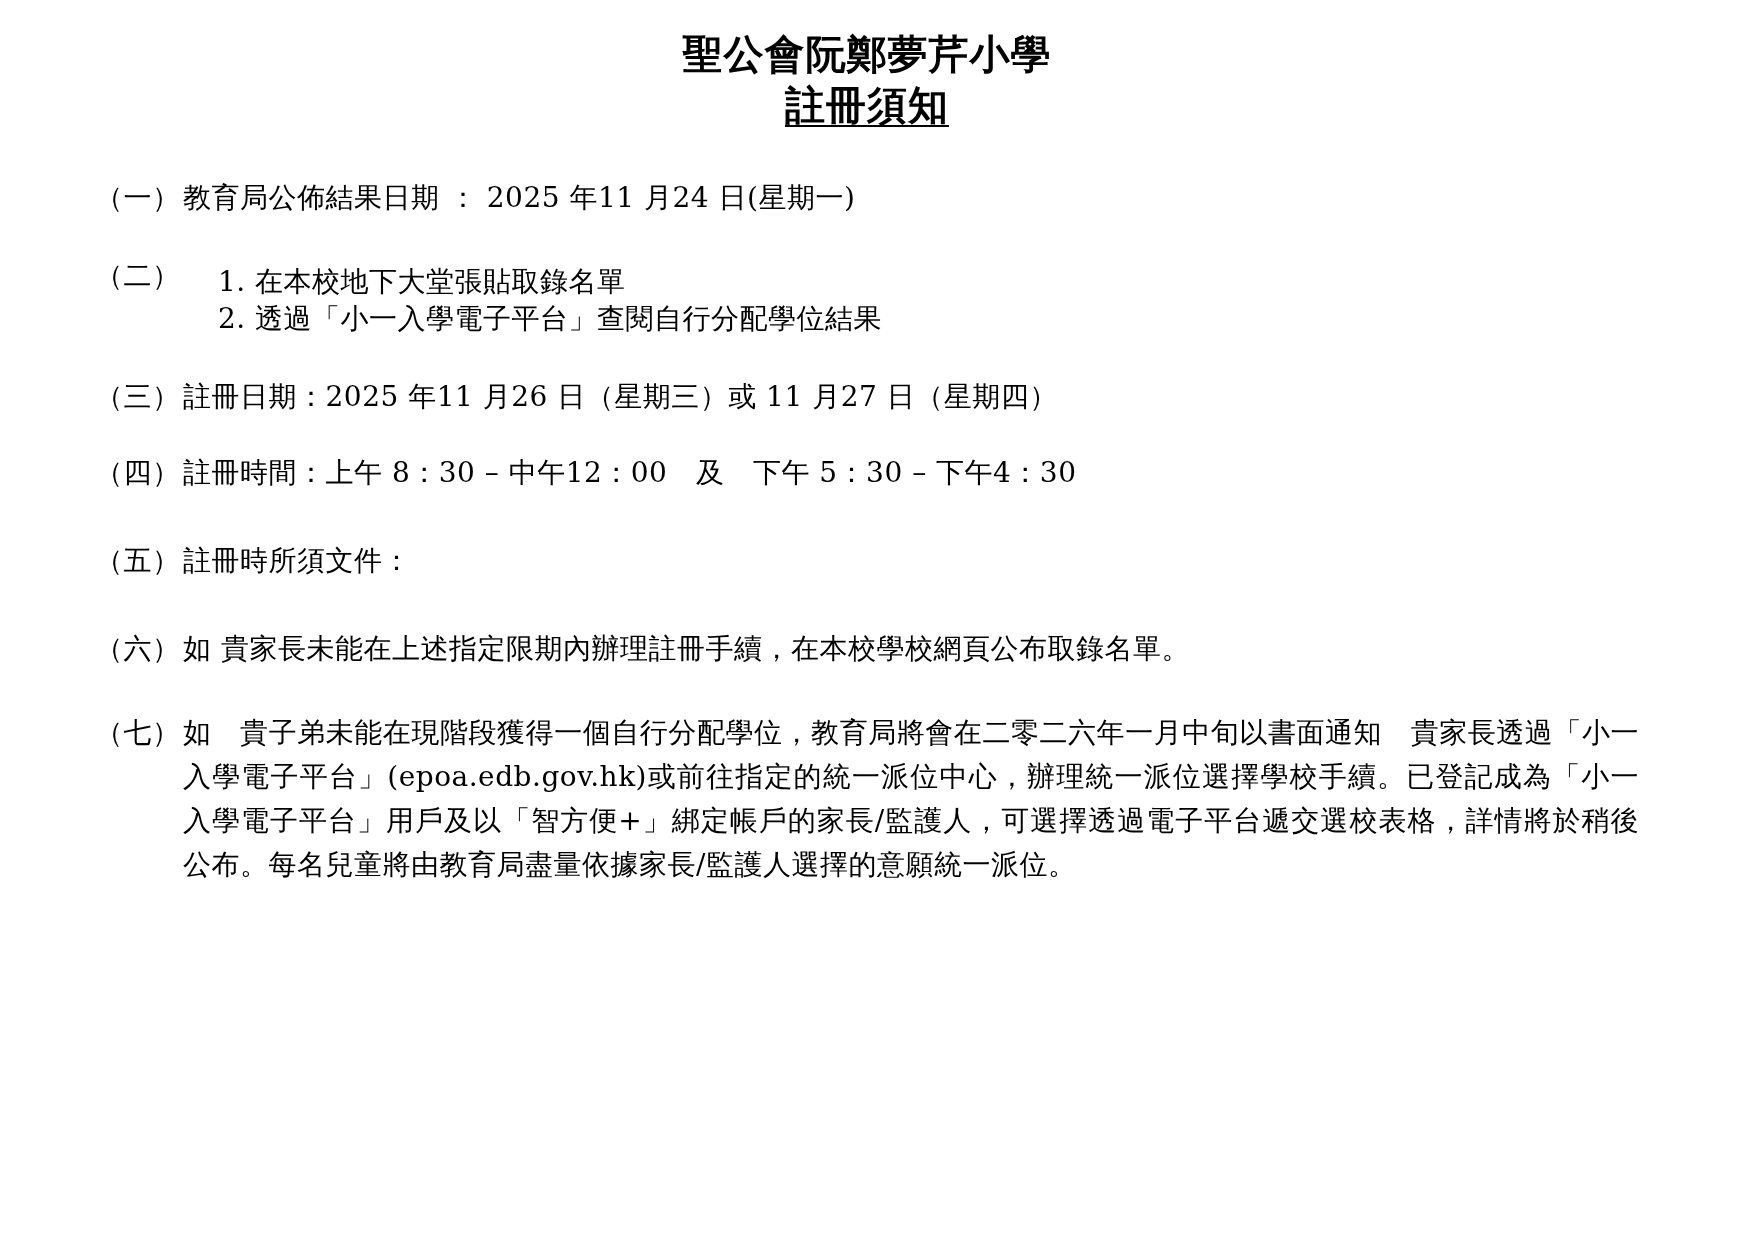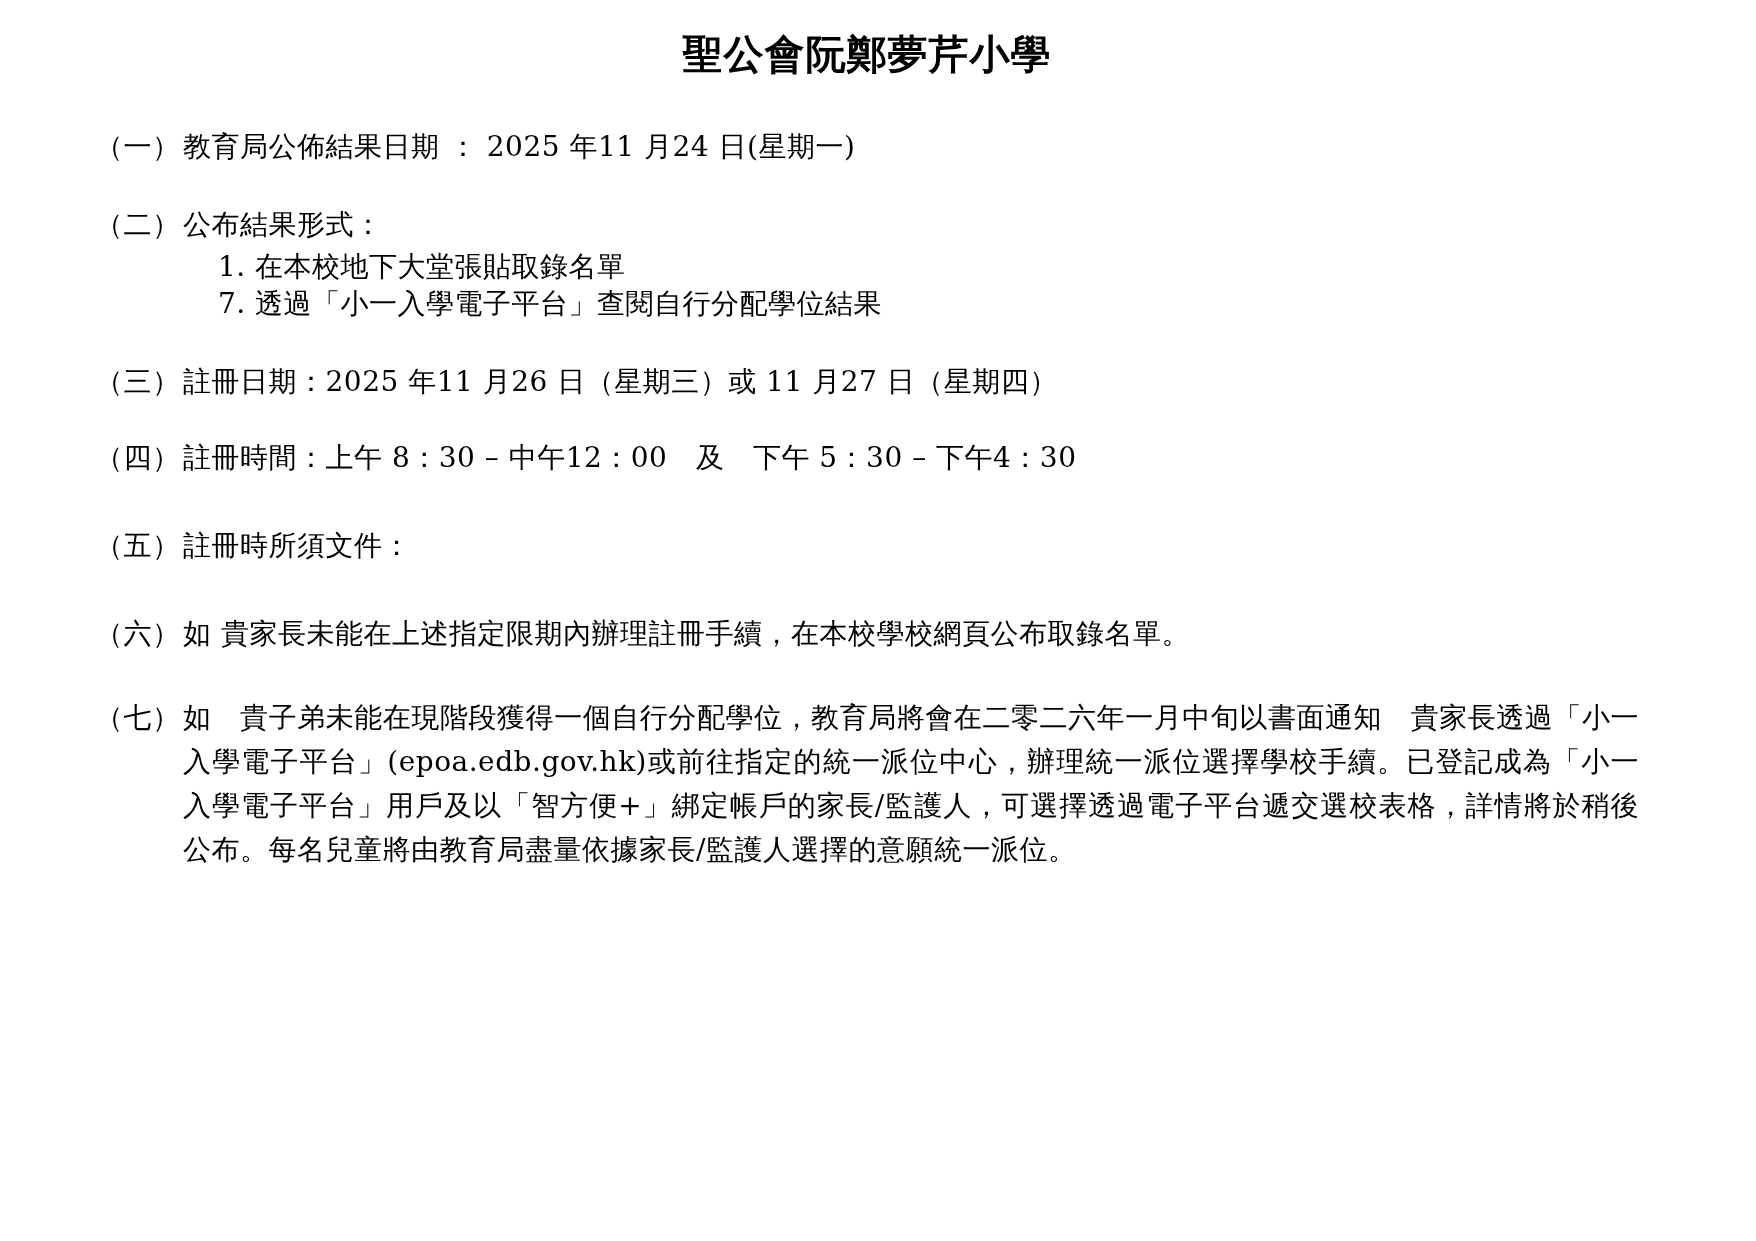--- a/index.html
+++ b/index.html
@@ -64,36 +64,36 @@
     text-align: justify;
   }
 </style>
 </head>
 <body>
 
 <div class="page">
 
   <div class="title-block">
     <div>聖公會阮鄭夢芹小學</div>
+    <div><span class="notice-heading">註冊須知</span></div>
   </div>
 
   <div class="items">
 
     <div class="item" style="margin-top:50px;">
       <div class="item-label">（一）</div>
       <div class="item-content">教育局公佈結果日期 ： 2025 年11 月24 日(星期一)</div>
     </div>
 
     <div class="item tight">
       <div class="item-label">（二）</div>
       <div class="item-content">
-        <div>公布結果形式：</div>
         <div class="sub-list">
           <div class="sub-item">1. 在本校地下大堂張貼取錄名單</div>
-          <div class="sub-item">7. 透過「小一入學電子平台」查閱自行分配學位結果</div>
+          <div class="sub-item">2. 透過「小一入學電子平台」查閱自行分配學位結果</div>
         </div>
       </div>
     </div>
 
     <div class="item tight">
       <div class="item-label">（三）</div>
       <div class="item-content">註冊日期：2025 年11 月26 日（星期三）或 11 月27 日（星期四）</div>
     </div>
 
     <div class="item tight" style="margin-top:40px;">

